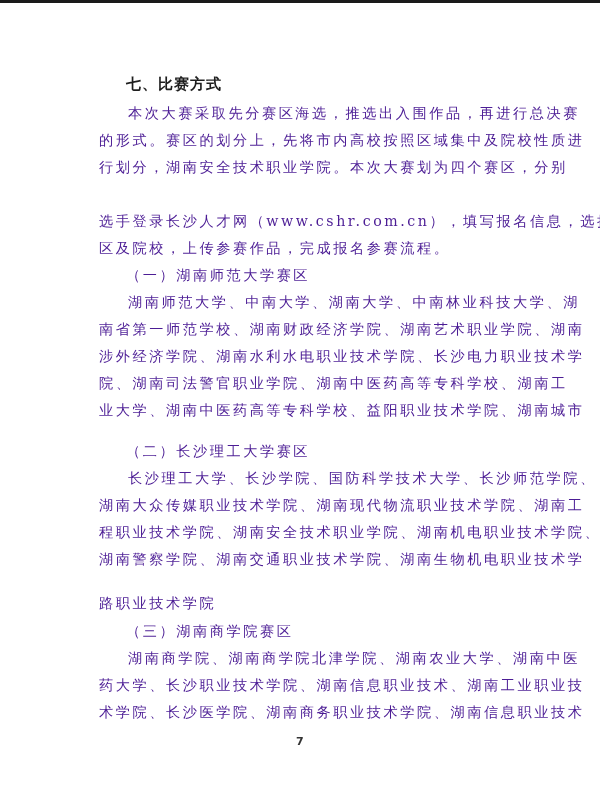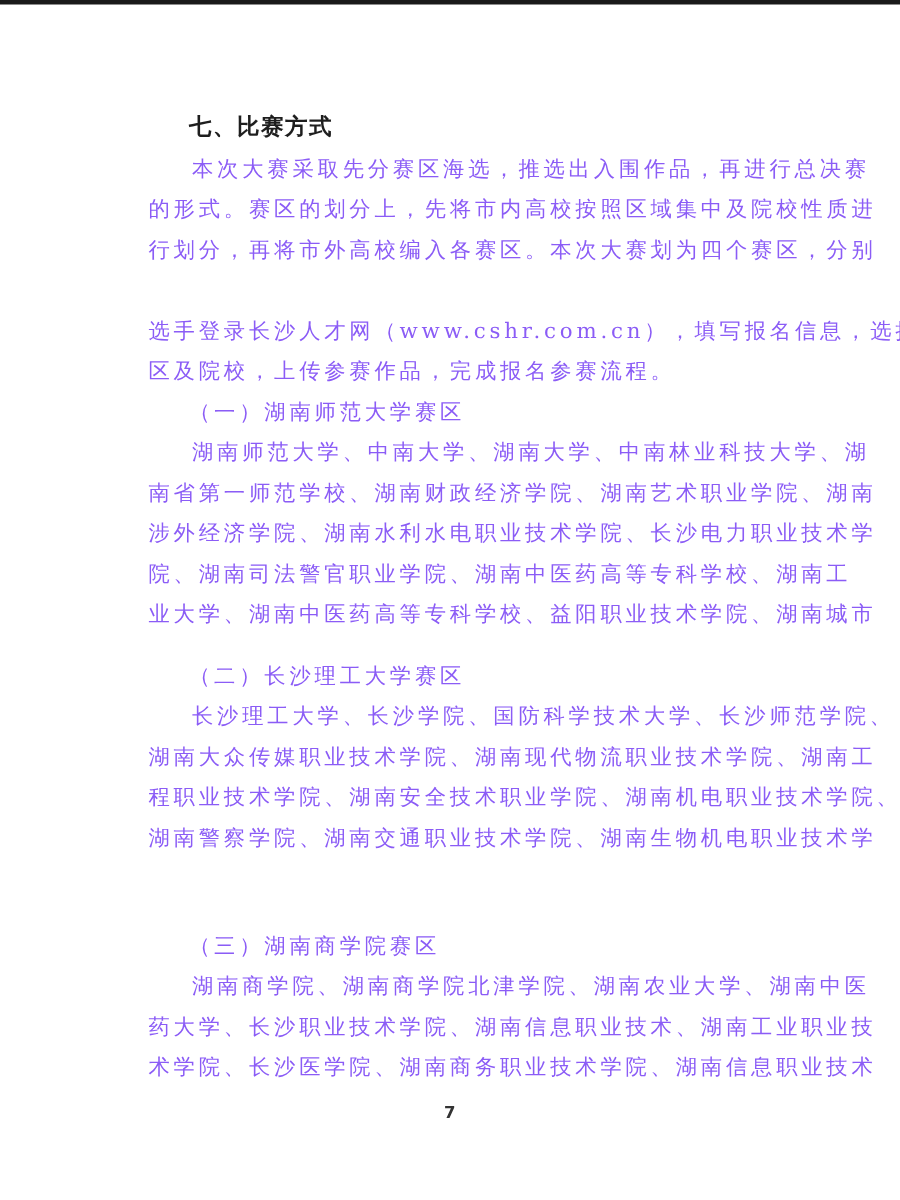--- a/index.html
+++ b/index.html
@@ -20,56 +20,57 @@
   .heading {
     position: absolute; left: 126px; top: 75px;
     font-family: "DejaVu Sans", "Liberation Sans", sans-serif;
     font-weight: bold; font-size: 15px; letter-spacing: 1px;
     color: #1e1e1e; white-space: nowrap;
   }
   .line {
     position: absolute; left: 99px; width: 410px;
     font-size: 14.2px; letter-spacing: 2.55px;
     line-height: 20px; white-space: nowrap;
-    color: #8b5cf6;
+    color: #4c1d95;
   }
   .indent { left: 128px; }
   .sub { left: 126px; }
   .page-number {
     position: absolute; left: 296px; top: 735px;
     font-family: "DejaVu Sans", "Liberation Sans", sans-serif;
     font-size: 11px; font-weight: bold; color: #333;
   }
 </style>
 </head>
 <body>
 
 <div class="page">
   <div class="top-border"></div>
 
   <div class="heading">七、比赛方式</div>
 
   <div class="line indent" style="top:103px">本次大赛采取先分赛区海选，推选出入围作品，再进行总决赛</div>
   <div class="line" style="top:130px">的形式。赛区的划分上，先将市内高校按照区域集中及院校性质进</div>
-  <div class="line" style="top:157px">行划分，再将市外高校编入各赛区。本次大赛划为四个赛区，分别</div>
+  <div class="line" style="top:157px">行划分，湖南安全技术职业学院。本次大赛划为四个赛区，分别</div>
   <div class="line" style="top:211px">选手登录长沙人才网（www.cshr.com.cn），填写报名信息，选择赛</div>
   <div class="line" style="top:238px">区及院校，上传参赛作品，完成报名参赛流程。</div>
 
   <div class="line sub" style="top:265px">（一）湖南师范大学赛区</div>
   <div class="line indent" style="top:292px">湖南师范大学、中南大学、湖南大学、中南林业科技大学、湖</div>
   <div class="line" style="top:319px">南省第一师范学校、湖南财政经济学院、湖南艺术职业学院、湖南</div>
   <div class="line" style="top:346px">涉外经济学院、湖南水利水电职业技术学院、长沙电力职业技术学</div>
   <div class="line" style="top:373px">院、湖南司法警官职业学院、湖南中医药高等专科学校、湖南工</div>
   <div class="line" style="top:400px">业大学、湖南中医药高等专科学校、益阳职业技术学院、湖南城市</div>
 
   <div class="line sub" style="top:441px">（二）长沙理工大学赛区</div>
   <div class="line indent" style="top:468px">长沙理工大学、长沙学院、国防科学技术大学、长沙师范学院、</div>
   <div class="line" style="top:495px">湖南大众传媒职业技术学院、湖南现代物流职业技术学院、湖南工</div>
   <div class="line" style="top:522px">程职业技术学院、湖南安全技术职业学院、湖南机电职业技术学院、</div>
   <div class="line" style="top:549px">湖南警察学院、湖南交通职业技术学院、湖南生物机电职业技术学</div>
+  <div class="line" style="top:593px">路职业技术学院</div>
 
   <div class="line sub" style="top:621px">（三）湖南商学院赛区</div>
   <div class="line indent" style="top:648px">湖南商学院、湖南商学院北津学院、湖南农业大学、湖南中医</div>
   <div class="line" style="top:675px">药大学、长沙职业技术学院、湖南信息职业技术、湖南工业职业技</div>
   <div class="line" style="top:702px">术学院、长沙医学院、湖南商务职业技术学院、湖南信息职业技术</div>
 
   <div class="page-number">7</div>
 </div>
 
 </body></html>

